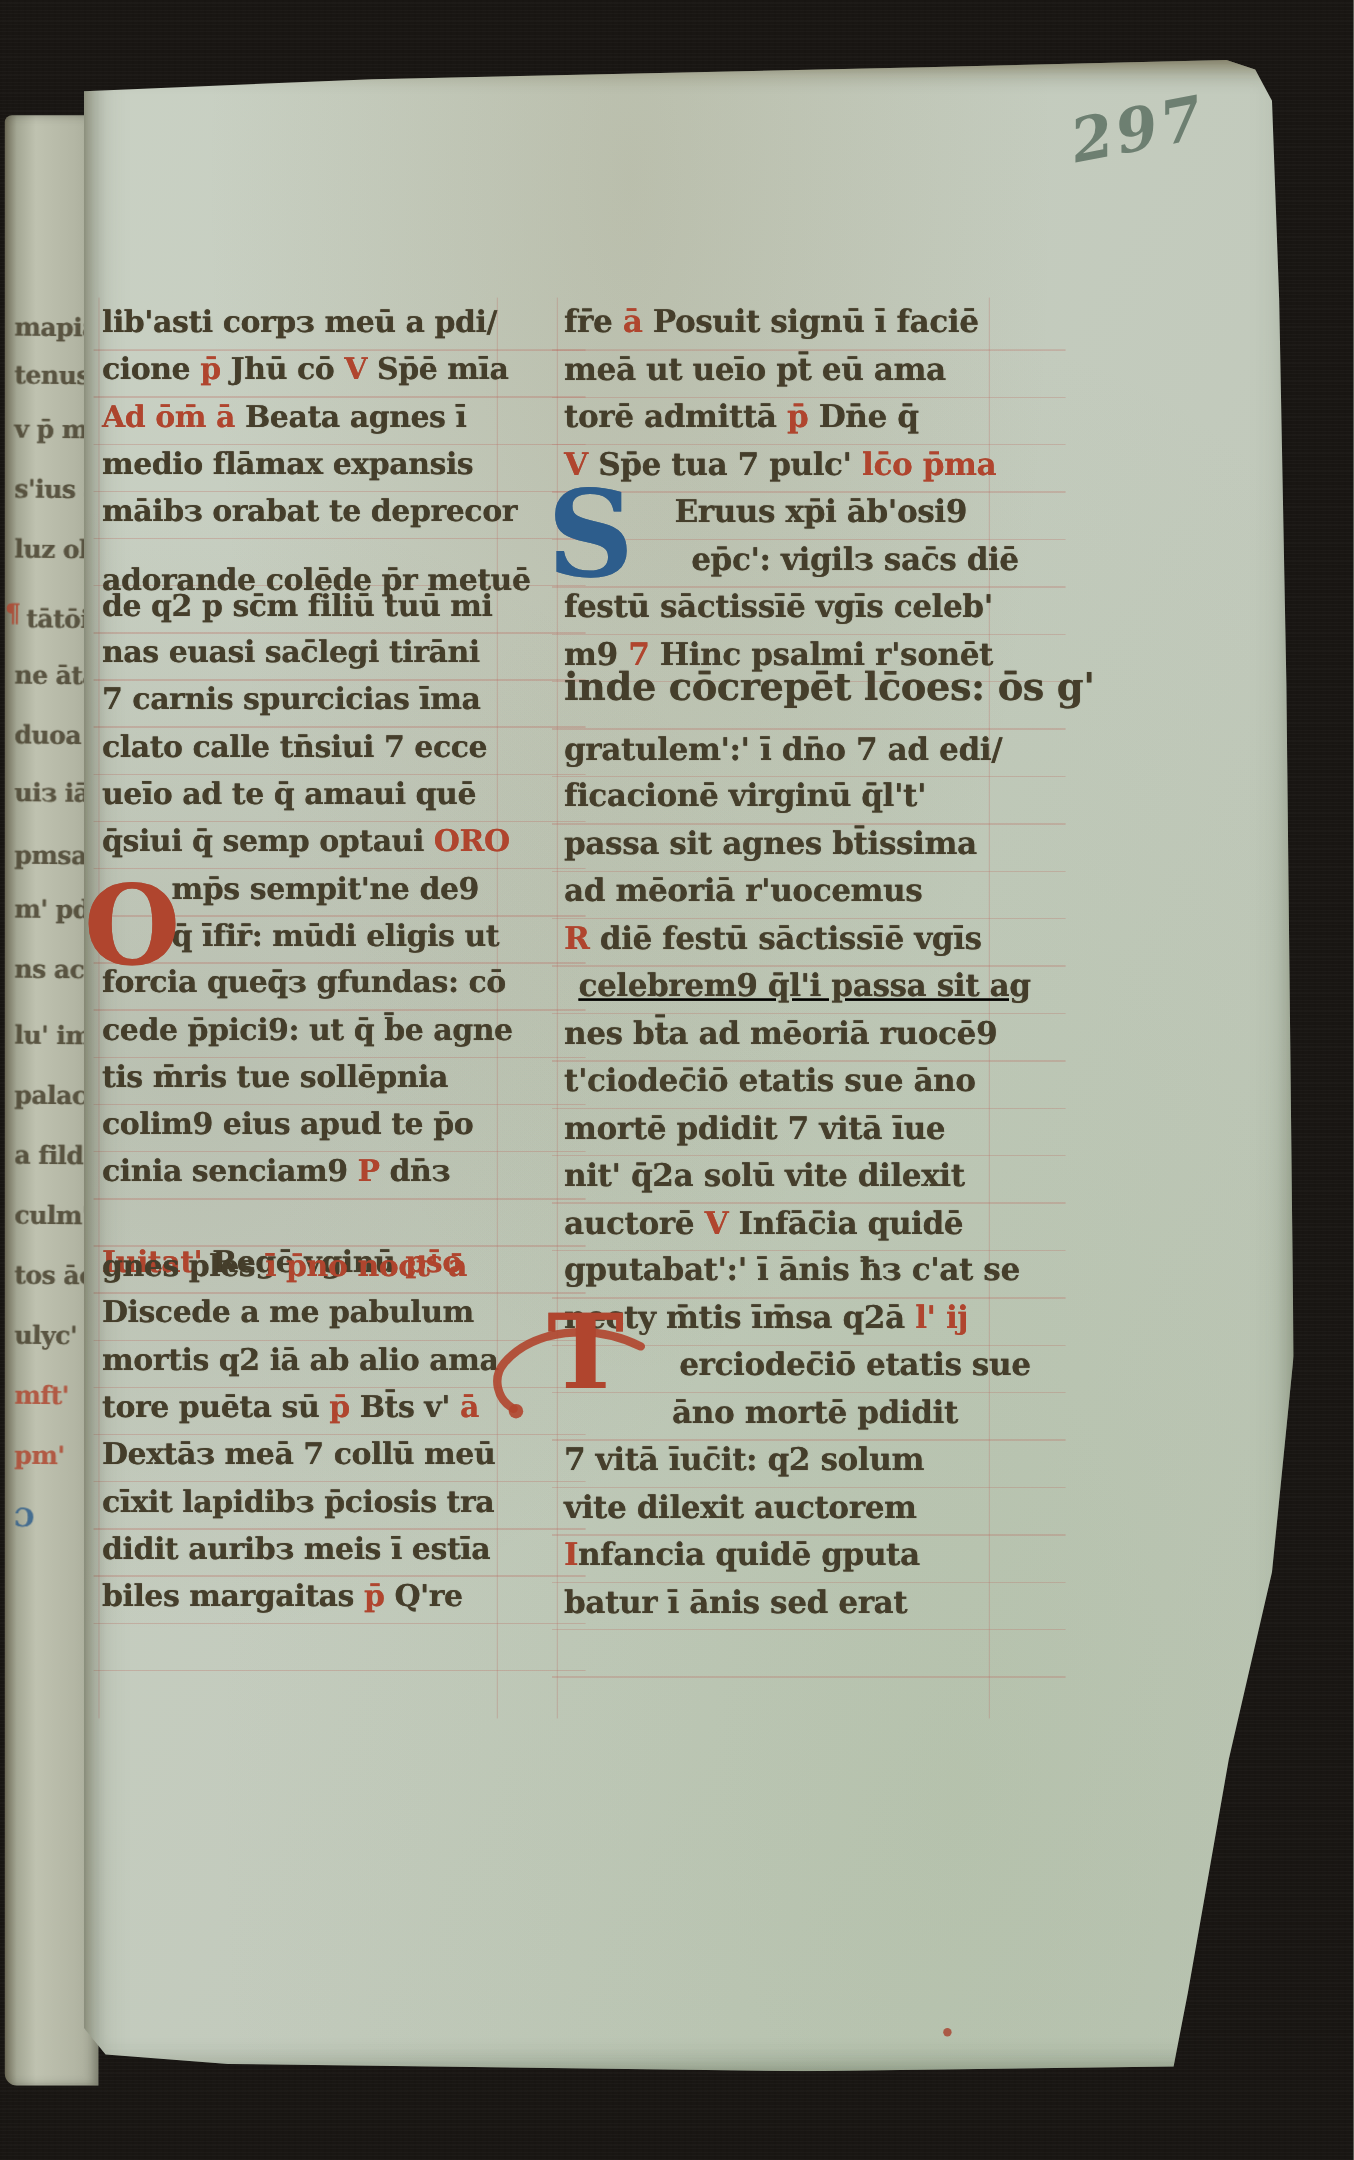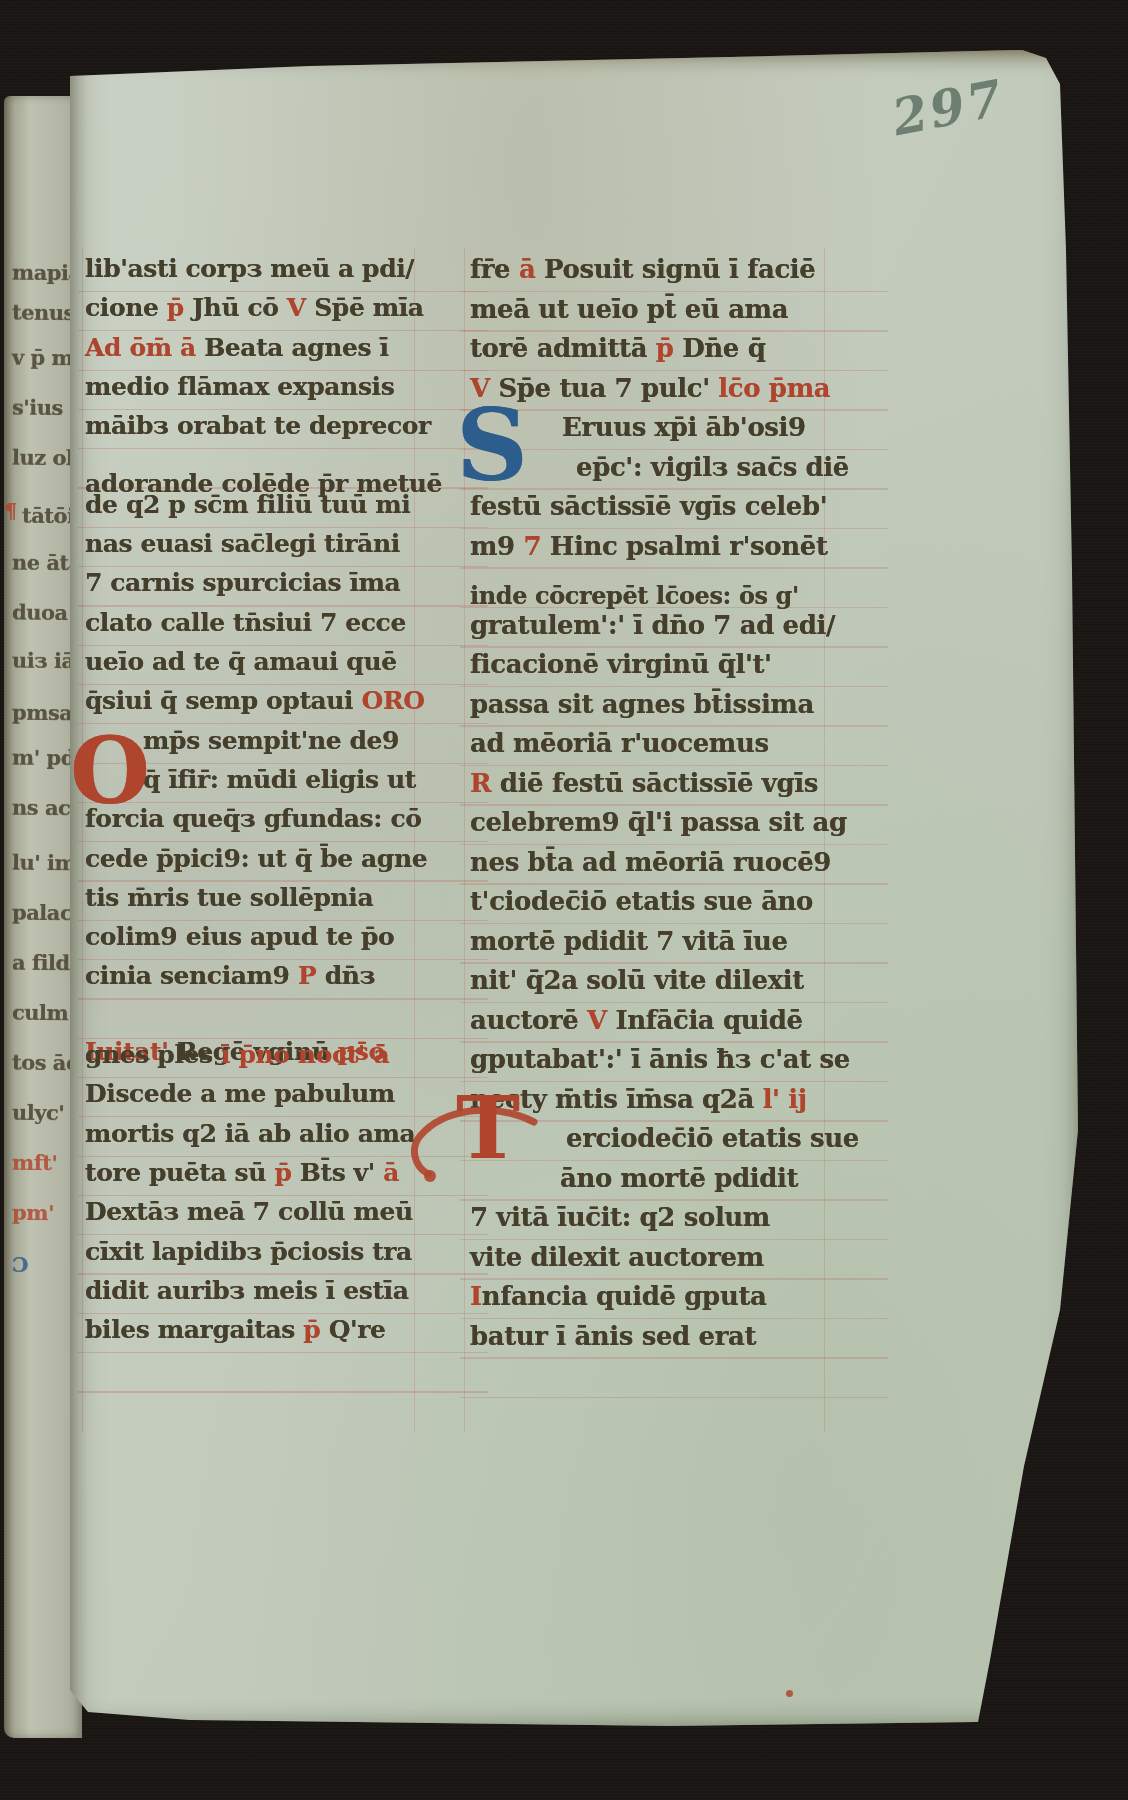--- a/index.html
+++ b/index.html
@@ -134,27 +134,27 @@
     </div>
   <div class="col" id="col-right" style="left: 400px; top: 206px;">
       <div class="tl" style="top: 0px; left: 0px; font-size: 26px;"><span class="k">fr̄e </span><span class="r">ā </span><span class="k">Posuit signū ī faciē</span></div>
       <div class="tl" style="top: 39.5px; left: 0px; font-size: 26px;"><span class="k">meā ut ueīo pt̄ eū ama</span></div>
       <div class="tl" style="top: 79px; left: 0px; font-size: 26px;"><span class="k">torē admittā </span><span class="r">p̄ </span><span class="k">Dn̄e q̄</span></div>
       <div class="tl" style="top: 118.5px; left: 0px; font-size: 26px;"><span class="r">V </span><span class="k">Sp̄e tua 7 pulc' </span><span class="r">lc̄o p̄ma</span></div>
       <div class="tl" style="top: 158px; left: 92px; font-size: 26px;"><span class="k">Eruus xp̄i āb'osi9</span></div>
       <div class="tl" style="top: 197.5px; left: 106px; font-size: 26px;"><span class="k">ep̄c': vigilз sac̄s diē</span></div>
       <div class="tl" style="top: 237px; left: 0px; font-size: 26px;"><span class="k">festū sāctissīē vgīs celeb'</span></div>
       <div class="tl" style="top: 276.5px; left: 0px; font-size: 26px;"><span class="k">m9 </span><span class="r">7 </span><span class="k">Hinc psalmi r'sonēt</span></div>
-      <div class="tl" style="top: 328px; left: 0px; font-size: 24px;"><span class="k">inde cōcrepēt lc̄oes: ōs g'</span></div>
+      <div class="tl" style="top: 300px; left: 0px; font-size: 32px;"><span class="k">inde cōcrepēt lc̄oes: ōs g'</span></div>
       <div class="tl" style="top: 355.5px; left: 0px; font-size: 26px;"><span class="k">gratulem':' ī dn̄o 7 ad edi/</span></div>
       <div class="tl" style="top: 395px; left: 0px; font-size: 26px;"><span class="k">ficacionē virginū q̄l't'</span></div>
       <div class="tl" style="top: 434.5px; left: 0px; font-size: 26px;"><span class="k">passa sit agnes bt̄issima</span></div>
       <div class="tl" style="top: 474px; left: 0px; font-size: 26px;"><span class="k">ad mēoriā r'uocemus</span></div>
       <div class="tl" style="top: 513.5px; left: 0px; font-size: 26px;"><span class="r">R </span><span class="k">diē festū sāctissīē vgīs</span></div>
-      <div class="tl" style="top: 553px; left: 0px; font-size: 26px;"><span class="k">celebrem9 q̄l'i passa sit ag</span></div>
+      <div class="tl" style="top: 553px; left: 12px; font-size: 26px; text-decoration: underline;"><span class="k">celebrem9 q̄l'i passa sit ag</span></div>
       <div class="tl" style="top: 592.5px; left: 0px; font-size: 26px;"><span class="k">nes bt̄a ad mēoriā ruocē9</span></div>
       <div class="tl" style="top: 632px; left: 0px; font-size: 26px;"><span class="k">t'ciodec̄iō etatis sue āno</span></div>
       <div class="tl" style="top: 671.5px; left: 0px; font-size: 26px;"><span class="k">mortē pdidit 7 vitā īue</span></div>
       <div class="tl" style="top: 711px; left: 0px; font-size: 26px;"><span class="k">nit' q̄2a solū vite dilexit</span></div>
       <div class="tl" style="top: 750.5px; left: 0px; font-size: 26px;"><span class="k">auctorē </span><span class="r">V </span><span class="k">Infāc̄ia quidē</span></div>
       <div class="tl" style="top: 790px; left: 0px; font-size: 26px;"><span class="k">gputabat':' ī ānis ħз c'at se</span></div>
       <div class="tl" style="top: 829.5px; left: 0px; font-size: 26px;"><span class="k">necty m̄tis īm̄sa q2ā </span><span class="r">l' ij</span></div>
       <div class="tl" style="top: 869px; left: 96px; font-size: 26px;"><span class="k">erciodec̄iō etatis sue</span></div>
       <div class="tl" style="top: 908.5px; left: 90px; font-size: 26px;"><span class="k">āno mortē pdidit</span></div>
       <div class="tl" style="top: 948px; left: 0px; font-size: 26px;"><span class="k">7 vitā īuc̄it: q2 solum</span></div>

